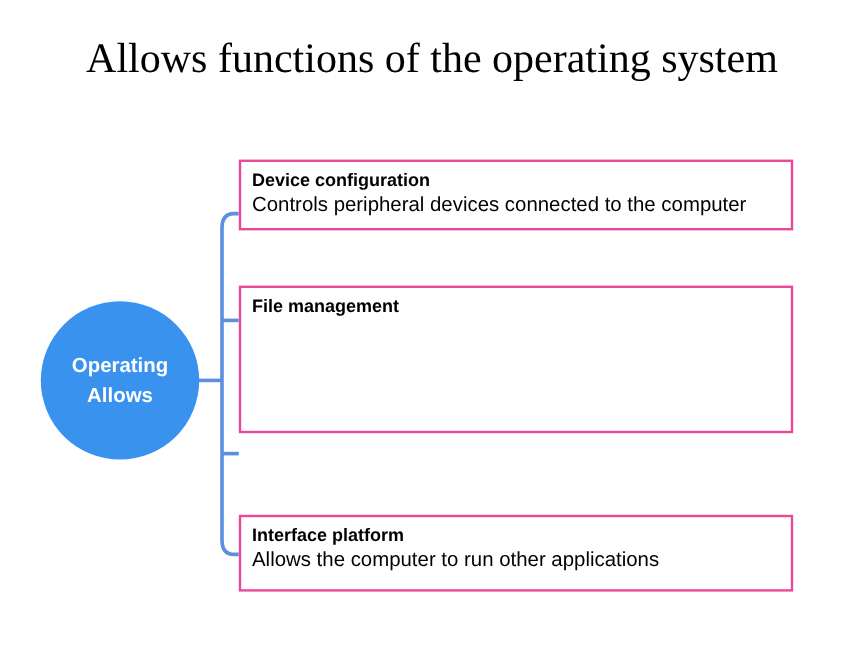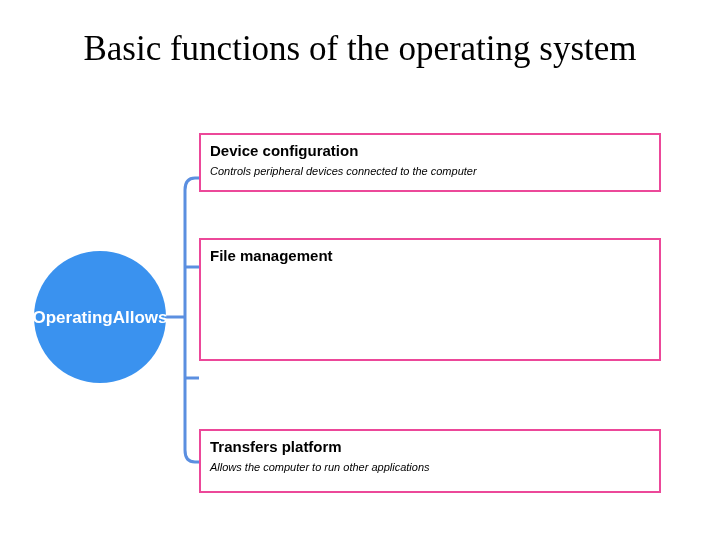--- a/index.html
+++ b/index.html
@@ -36,21 +36,21 @@
   
   #os-node {
     position: absolute;
     left: 34px;
     top: 251px;
     width: 132px;
     height: 132px;
     border-radius: 50%;
     background: #3a92ef;
     display: flex;
-    flex-direction: row;
+    flex-direction: column;
     align-items: center;
     justify-content: center;
     box-sizing: border-box;
   }
   #os-node .line {
     color: #ffffff;
     font-size: 17px;
     font-weight: bold;
     line-height: 25px;
     text-align: center;
@@ -78,36 +78,35 @@
     padding: 6px 8px 6px 9px;
   }
   .fn-title {
     font-size: 15px;
     font-weight: bold;
     color: #000000;
     line-height: 19px;
     margin-bottom: 2px;
   }
   .fn-desc {
-    font-size: 11px;
+    font-size: 17px;
     color: #000000;
     line-height: 18px;
-    font-style: italic;
   }
   #box-0 { top: 133px; height: 59px; }
   #box-1 { top: 206px; height: 123px; margin-top: 32px; }
   #box-2 { top: 341px; height: 75px; }
   #box-3 { top: 429px; height: 64px; }
 </style>
 </head>
 <body>
 
 <div id="slide">
 
-  <div id="title">Basic functions of the operating system</div>
+  <div id="title">Allows functions of the operating system</div>
 
   <svg id="connectors" viewBox="0 0 720 540" xmlns="http://www.w3.org/2000/svg">
 
     <path d="M 199 178 L 195 178 Q 185 178 185 190 L 185 450 Q 185 462 195 462 L 199 462" fill="none" stroke="#5b8fe0" stroke-width="3"></path>
 
     <path d="M 164 317 L 185 317" fill="none" stroke="#5b8fe0" stroke-width="3"></path>
 
     <path d="M 185 267 L 199 267" fill="none" stroke="#5b8fe0" stroke-width="3"></path>
 
     <path d="M 185 378 L 199 378" fill="none" stroke="#5b8fe0" stroke-width="3"></path>
@@ -122,17 +121,17 @@
     <div class="fn-title">Device configuration</div>
     <div class="fn-desc">Controls peripheral devices connected to the computer</div>
   </div>
 
   <div class="fn-box" id="box-1">
     <div class="fn-title">File management</div>
   </div>
 
 
   <div class="fn-box" id="box-3">
-    <div class="fn-title">Transfers platform</div>
+    <div class="fn-title">Interface platform</div>
     <div class="fn-desc">Allows the computer to run other applications</div>
   </div>
 
 </div>
 
 </body></html>

